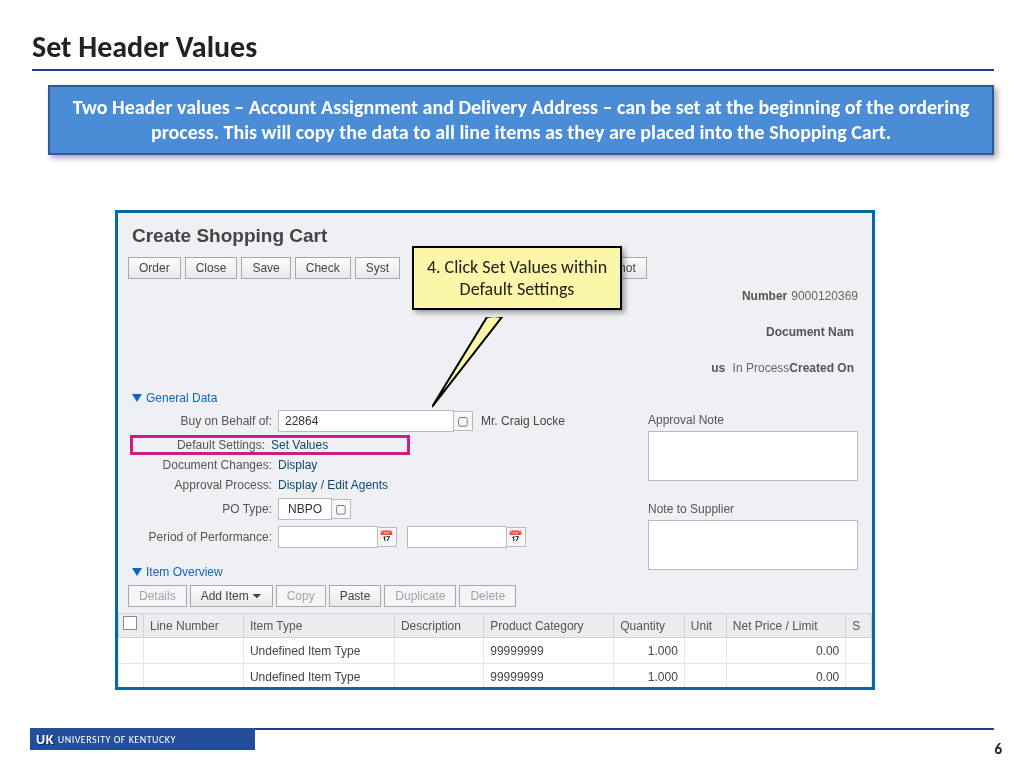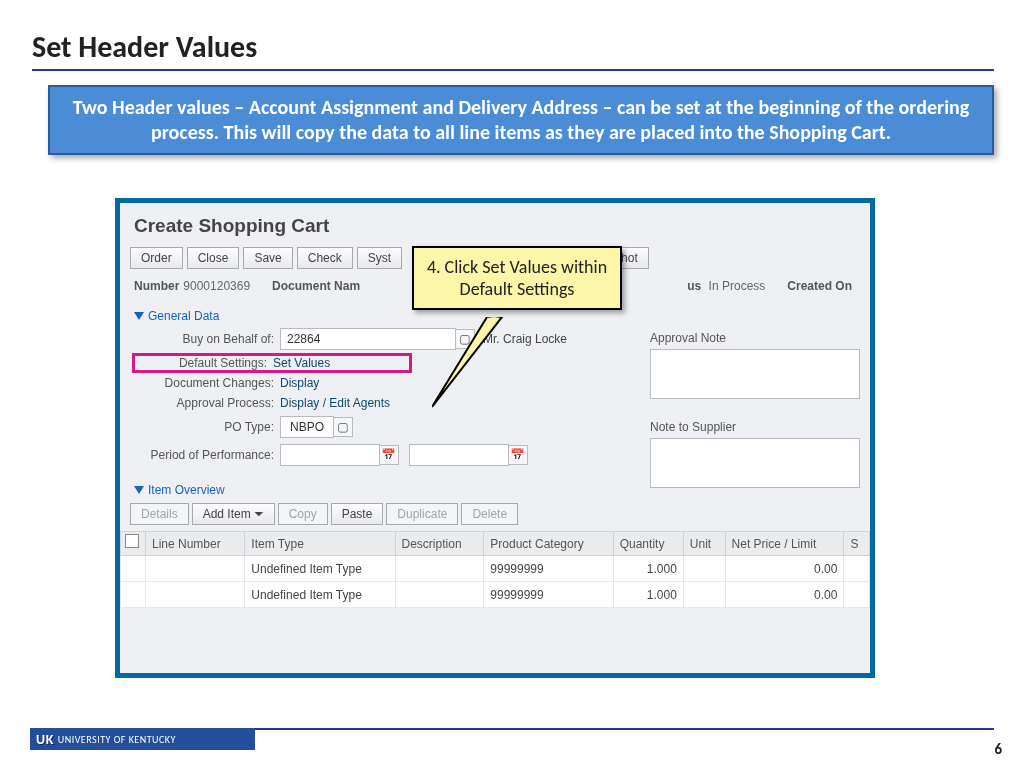--- a/index.html
+++ b/index.html
@@ -1,27 +1,27 @@
 <!DOCTYPE html>
 <html><head>
 <meta charset="utf-8">
 <style>
   * { box-sizing: border-box; }
   body { margin: 0; font-family: Calibri, Arial, sans-serif; width: 1024px; height: 768px; position: relative; background: #fff; }
   .slide-title { font-size: 30px; font-weight: bold; color: #222; padding: 28px 0 0 32px; }
   .hr-rule { border-top: 2px solid #1f3b8e; margin: 4px 30px 0 32px; }
   .callout-box { margin: 14px 30px 0 48px; background: #4a8dd6; color: #fff; border: 2px solid #2c5a9a; box-shadow: 3px 3px 6px rgba(0,0,0,0.35); padding: 8px 20px; font-size: 20px; font-weight: bold; text-align: center; line-height: 1.25; }
-  .app-panel { position: absolute; left: 115px; top: 198px; width: 760px; height: 480px; background: #eef0f3; border: 5px solid #0369a1; font-family: Arial, sans-serif; font-size: 12px; color: #444; overflow: hidden; }
+  .app-panel { position: absolute; left: 115px; top: 210px; width: 760px; height: 480px; background: #eef0f3; border: 3px solid #0369a1; font-family: Arial, sans-serif; font-size: 12px; color: #444; overflow: hidden; }
   .app-title { font-size: 19px; font-weight: bold; color: #444; padding: 12px 14px 10px; }
   .toolbar { padding: 0 10px 10px; display: flex; gap: 4px; }
   .btn { background: linear-gradient(#fdfdfd,#e7e8ea); border: 1px solid #a6aab0; color: #444; padding: 2px 10px; font-size: 12px; height: 22px; line-height: 16px; cursor: pointer; }
   .btn.disabled { color: #a0a4aa; background: #f4f5f6; cursor: default; }
-  .meta-row { padding: 0 14px 10px; color: #666; display: flex; gap: 22px; align-items: flex-end; }
+  .meta-row { padding: 0 14px 10px; color: #666; display: flex; gap: 22px; align-items: flex-end; flex-direction: column; }
   .meta-row .lbl { font-weight: bold; color: #555; margin-right: 4px; }
-  .meta-spaced { margin-left: auto; display: flex; gap: 22px; }
+  .meta-spaced { margin-left: auto; display: flex; }
   .section-head { color: #1264c1; padding: 6px 14px 2px; display: flex; align-items: center; gap: 4px; cursor: pointer; }
   .tri { width: 0; height: 0; border-left: 5px solid transparent; border-right: 5px solid transparent; border-top: 8px solid #1264c1; display: inline-block; }
   .form-row { display: flex; align-items: center; padding: 3px 14px; }
   .form-lbl { width: 146px; text-align: right; color: #555; padding-right: 6px; }
   .tb { background: #fff; border: 1px solid #b7bbc0; height: 22px; padding: 2px 6px; font-size: 12px; color: #333; }
   .link { color: #0c4a6e; cursor: pointer; }
   .highlight-row { border: 3px solid #d21b84; padding: 0 4px; }
   .icon-box { display: inline-flex; align-items: center; justify-content: center; width: 20px; height: 20px; border: 1px solid #b7bbc0; background: #f6f7f8; margin-left: -1px; color: #555; }
   .right-col { position: absolute; left: 530px; top: 110px; width: 188px; }
   .rc-label { color: #555; margin-bottom: 4px; }

